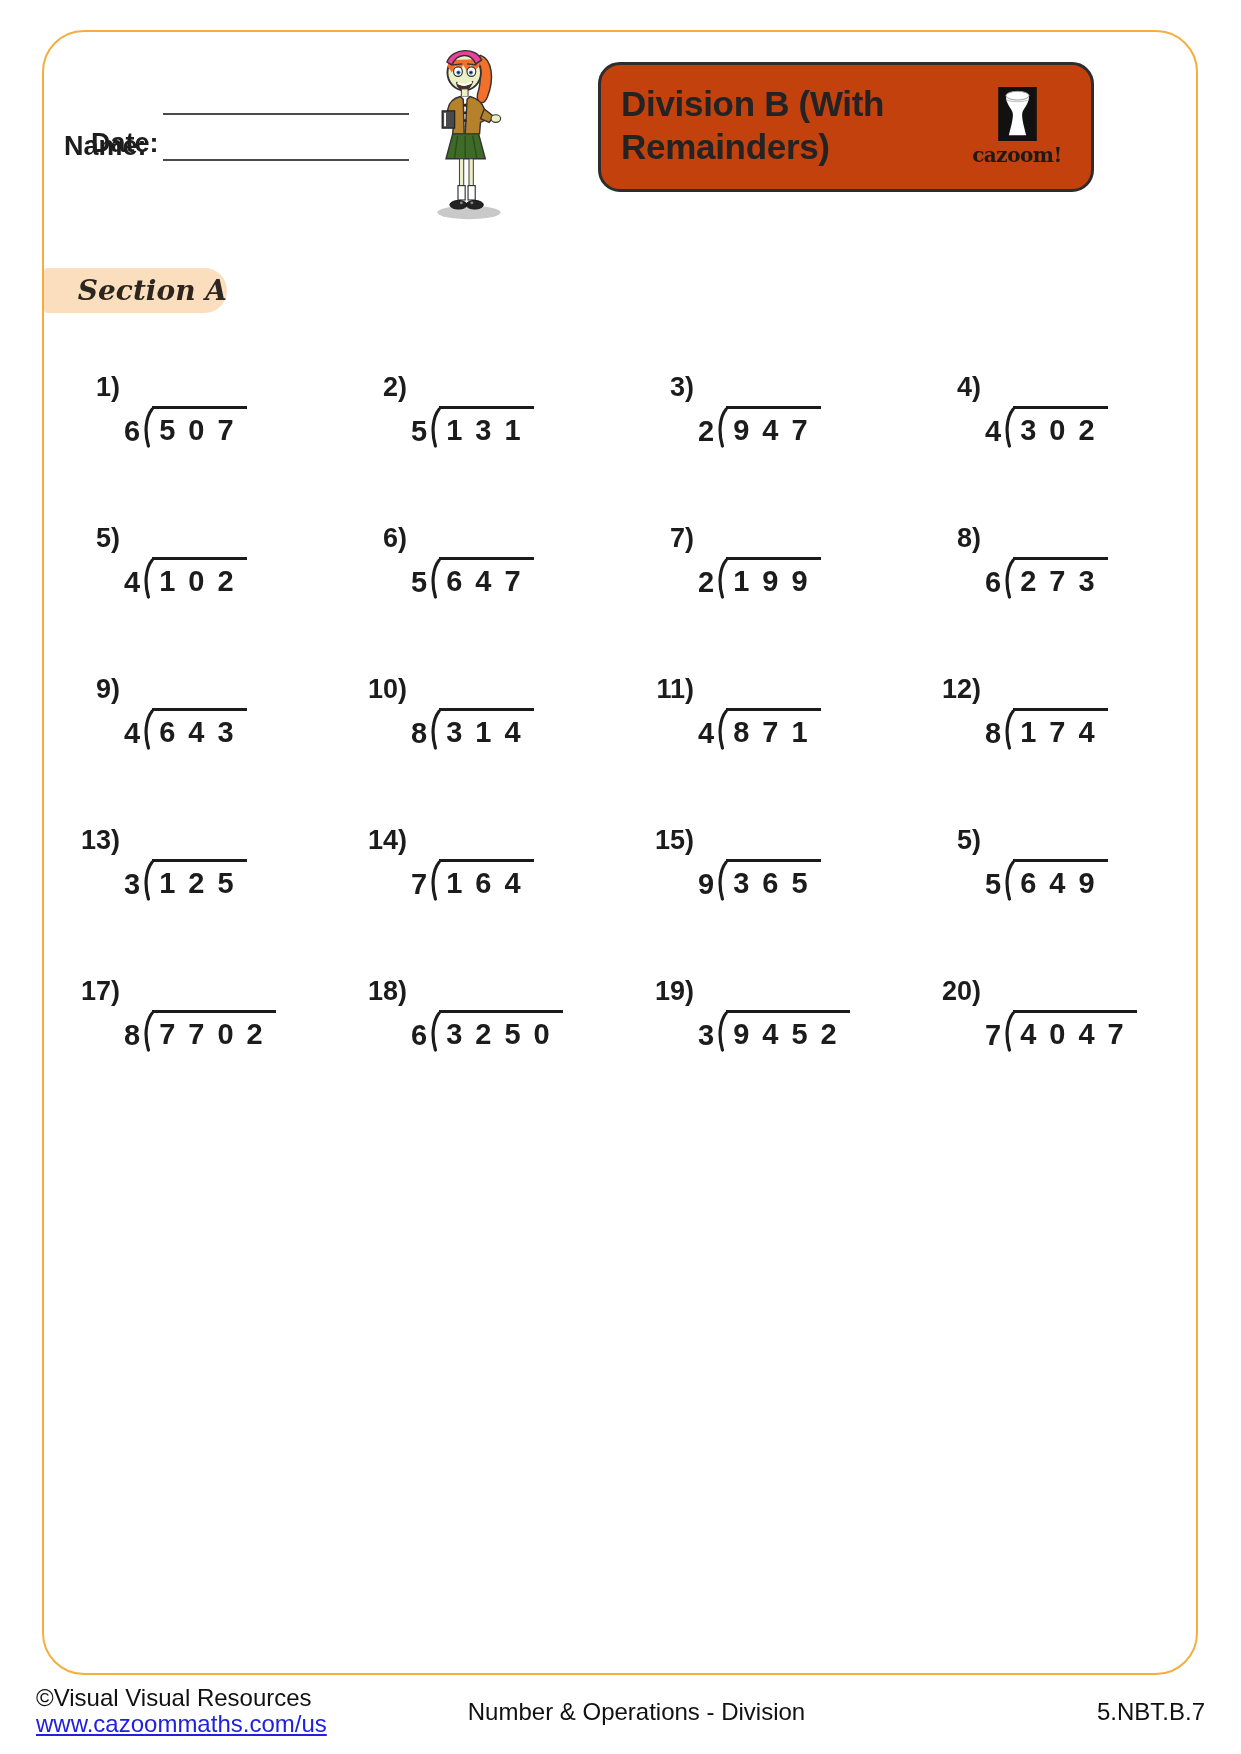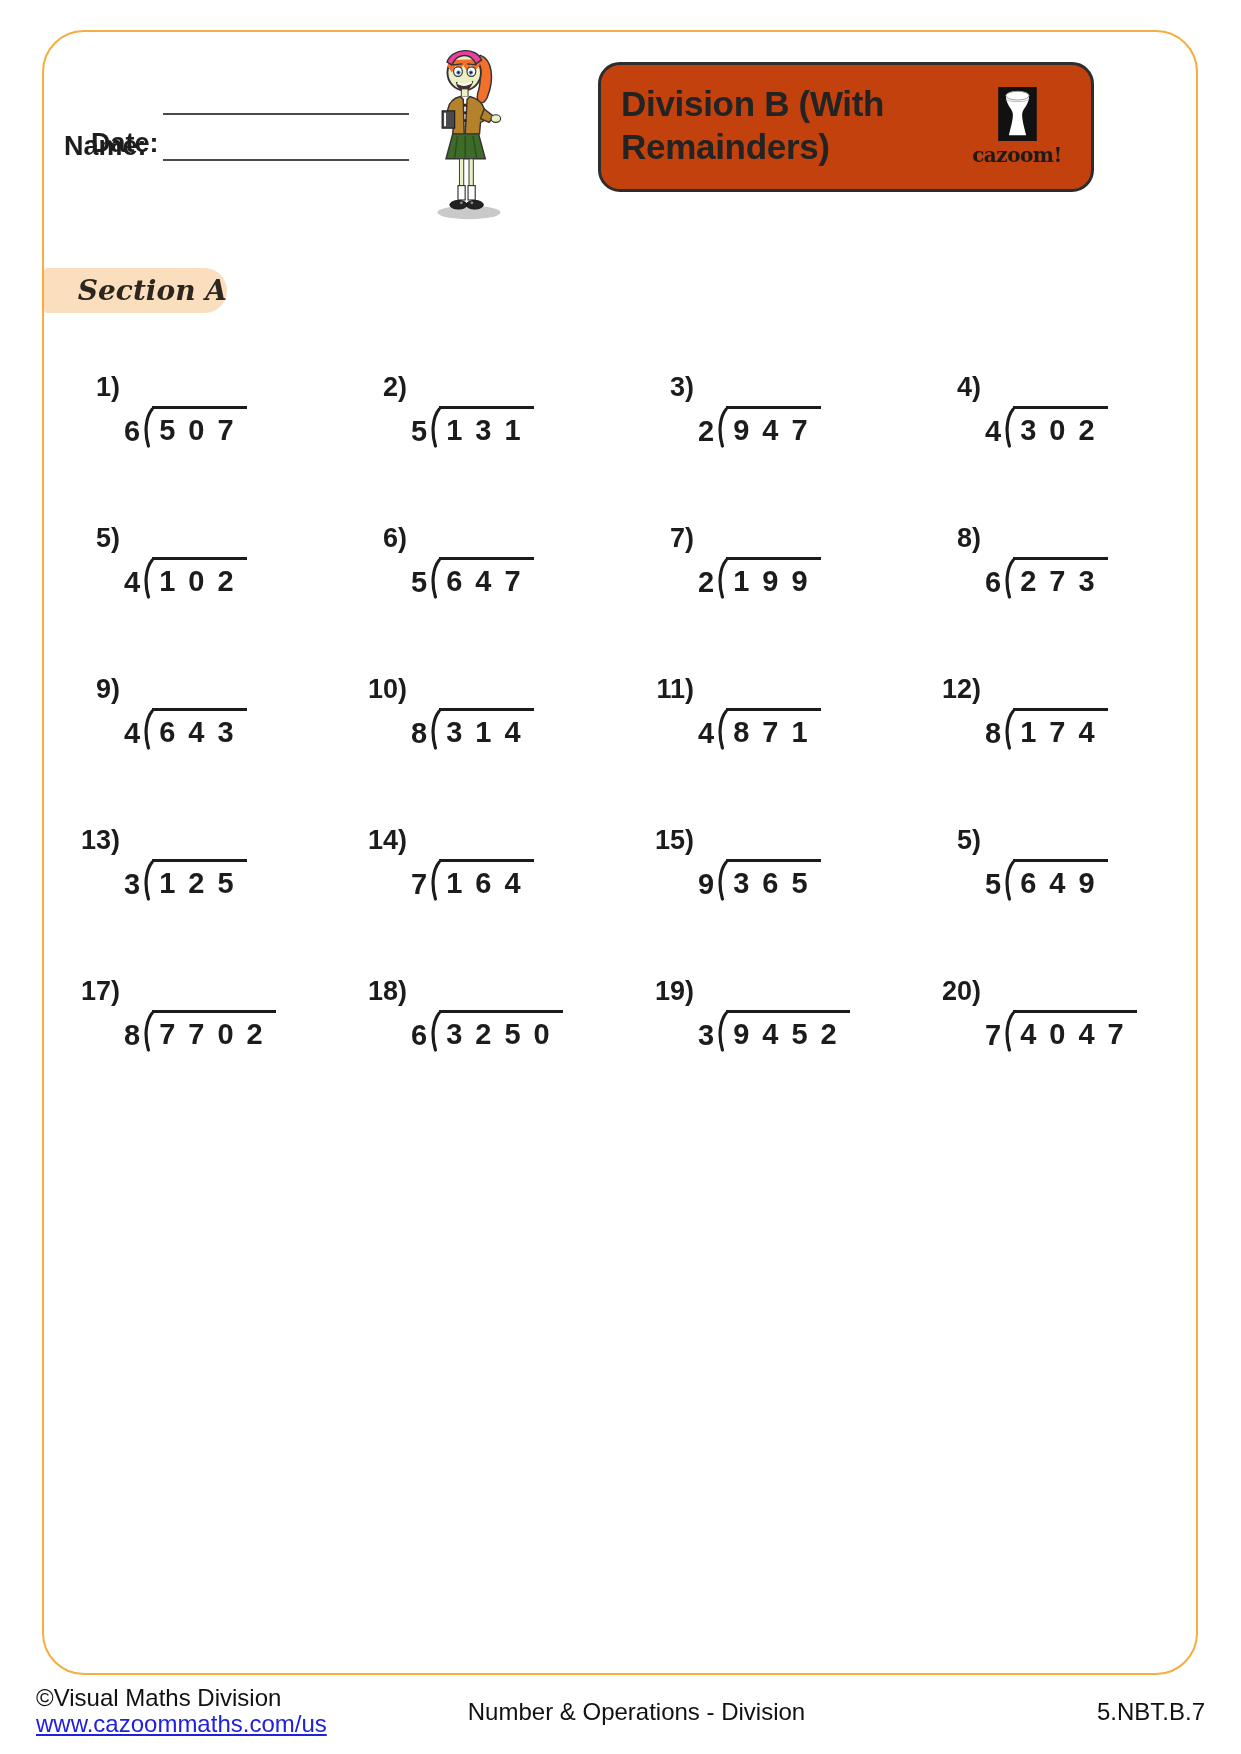--- a/index.html
+++ b/index.html
@@ -418,18 +418,18 @@
             <svg viewBox="0 0 14 44">
               <path d="M12,2.2 C5,11 3.5,27 8,42" stroke="#1b1b1b" stroke-width="3.4" fill="none" stroke-linecap="round"></path>
             </svg>
           </span>
         <span class="dividend">4047</span>
       </div>
     </div>
 
   </div>
 
-  <div class="footer-copyright">©Visual Maths Division</div>
+  <div class="footer-copyright">©Visual Visual Resources</div>
   <div class="footer-url">www.cazoommaths.com/us</div>
   <div class="footer-center">Number &amp; Operations - Division</div>
   <div class="footer-standard">5.NBT.B.7</div>
 
 </div>
 
 </body></html>

